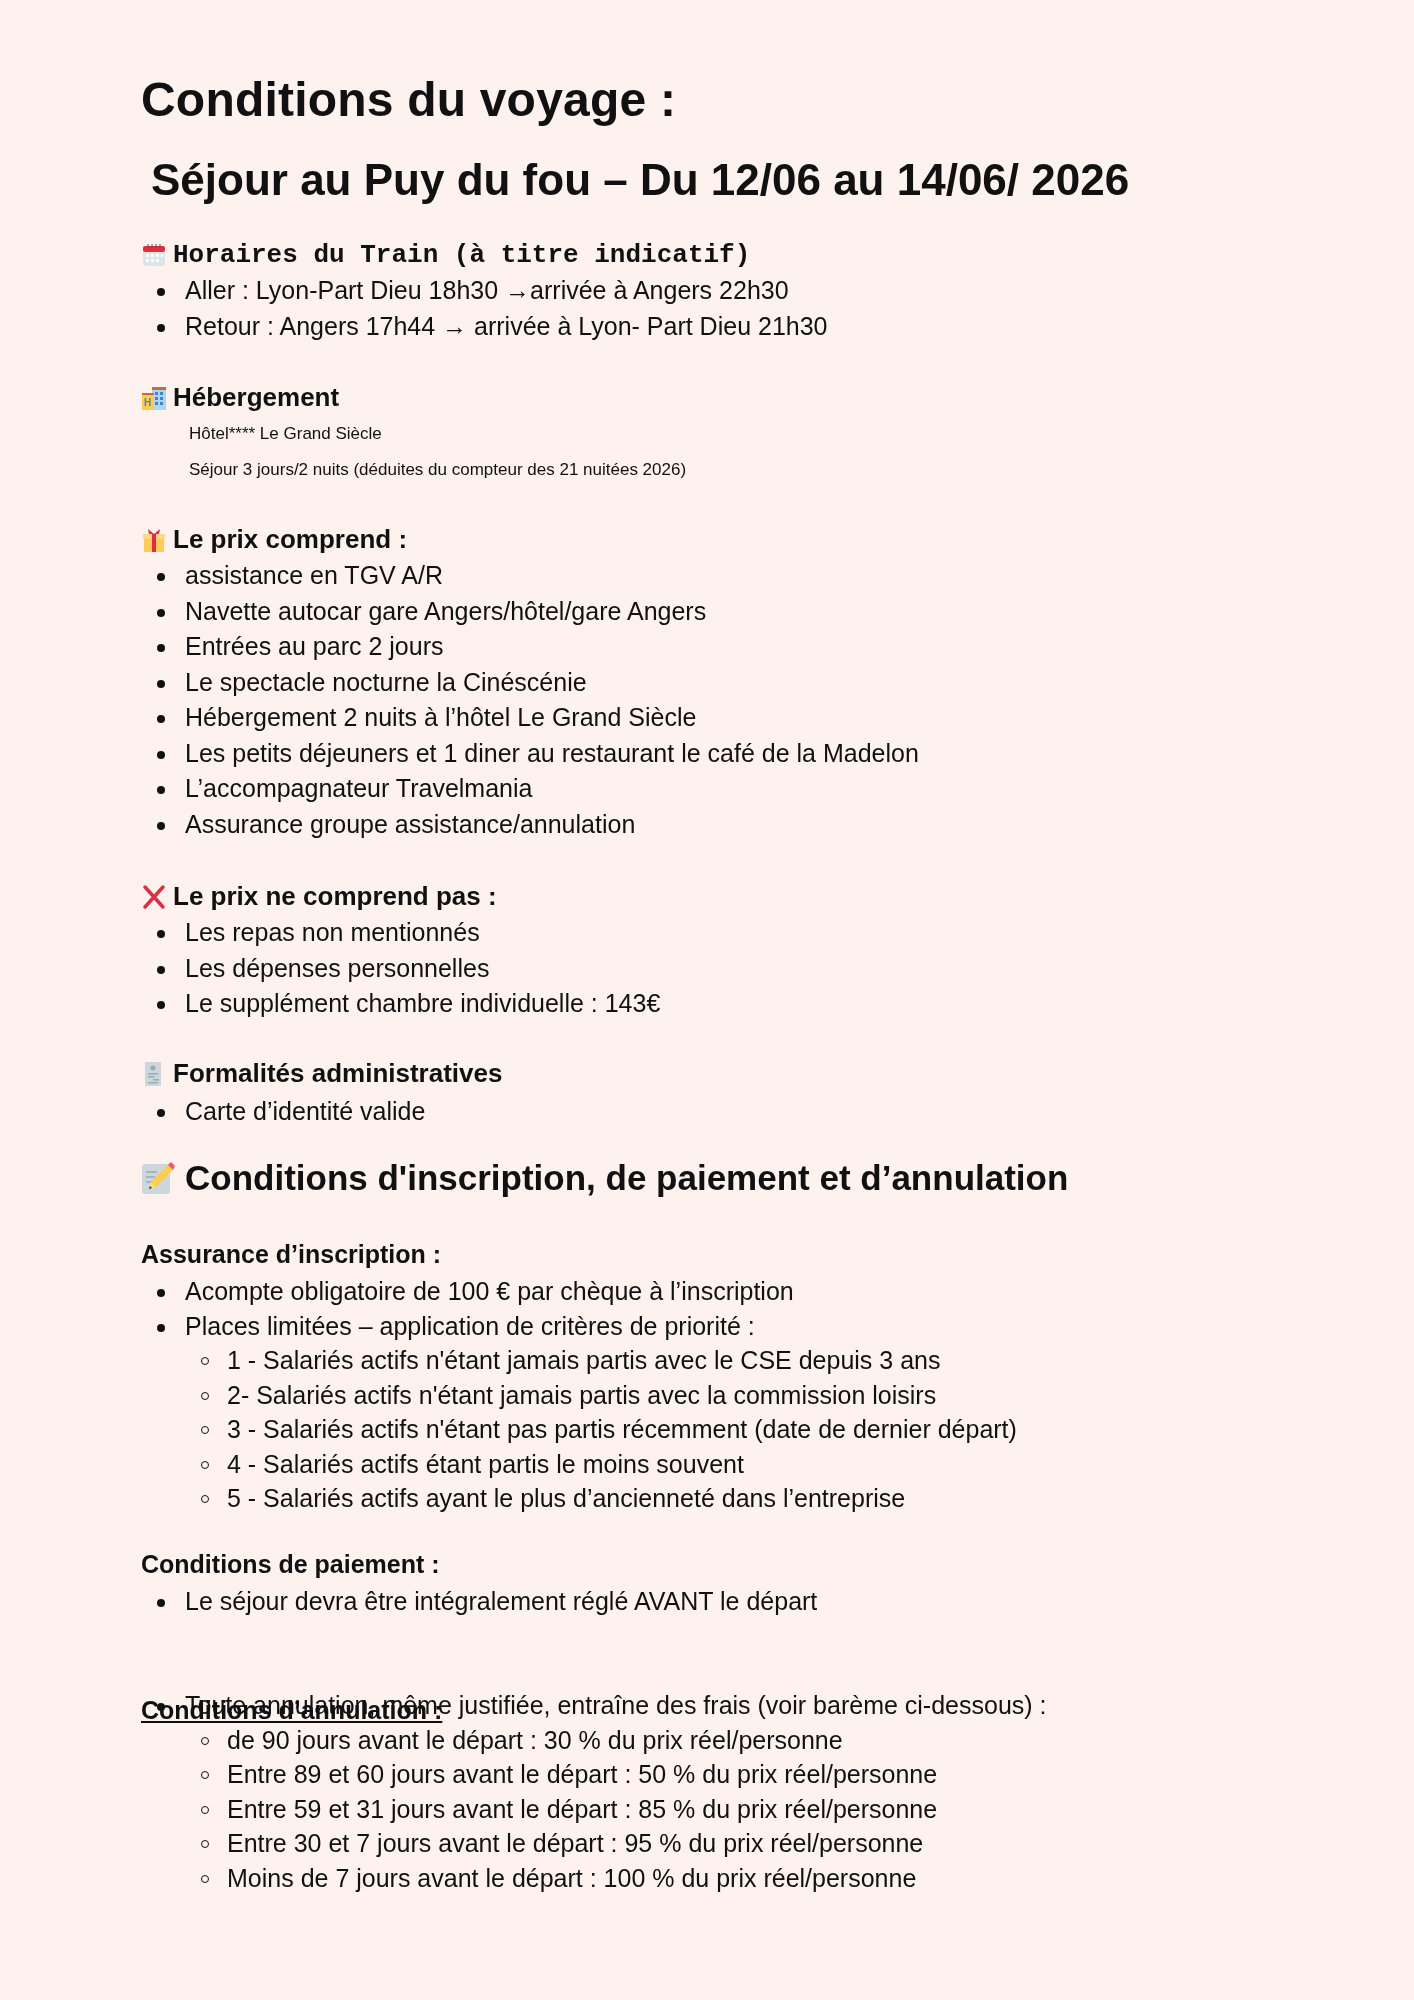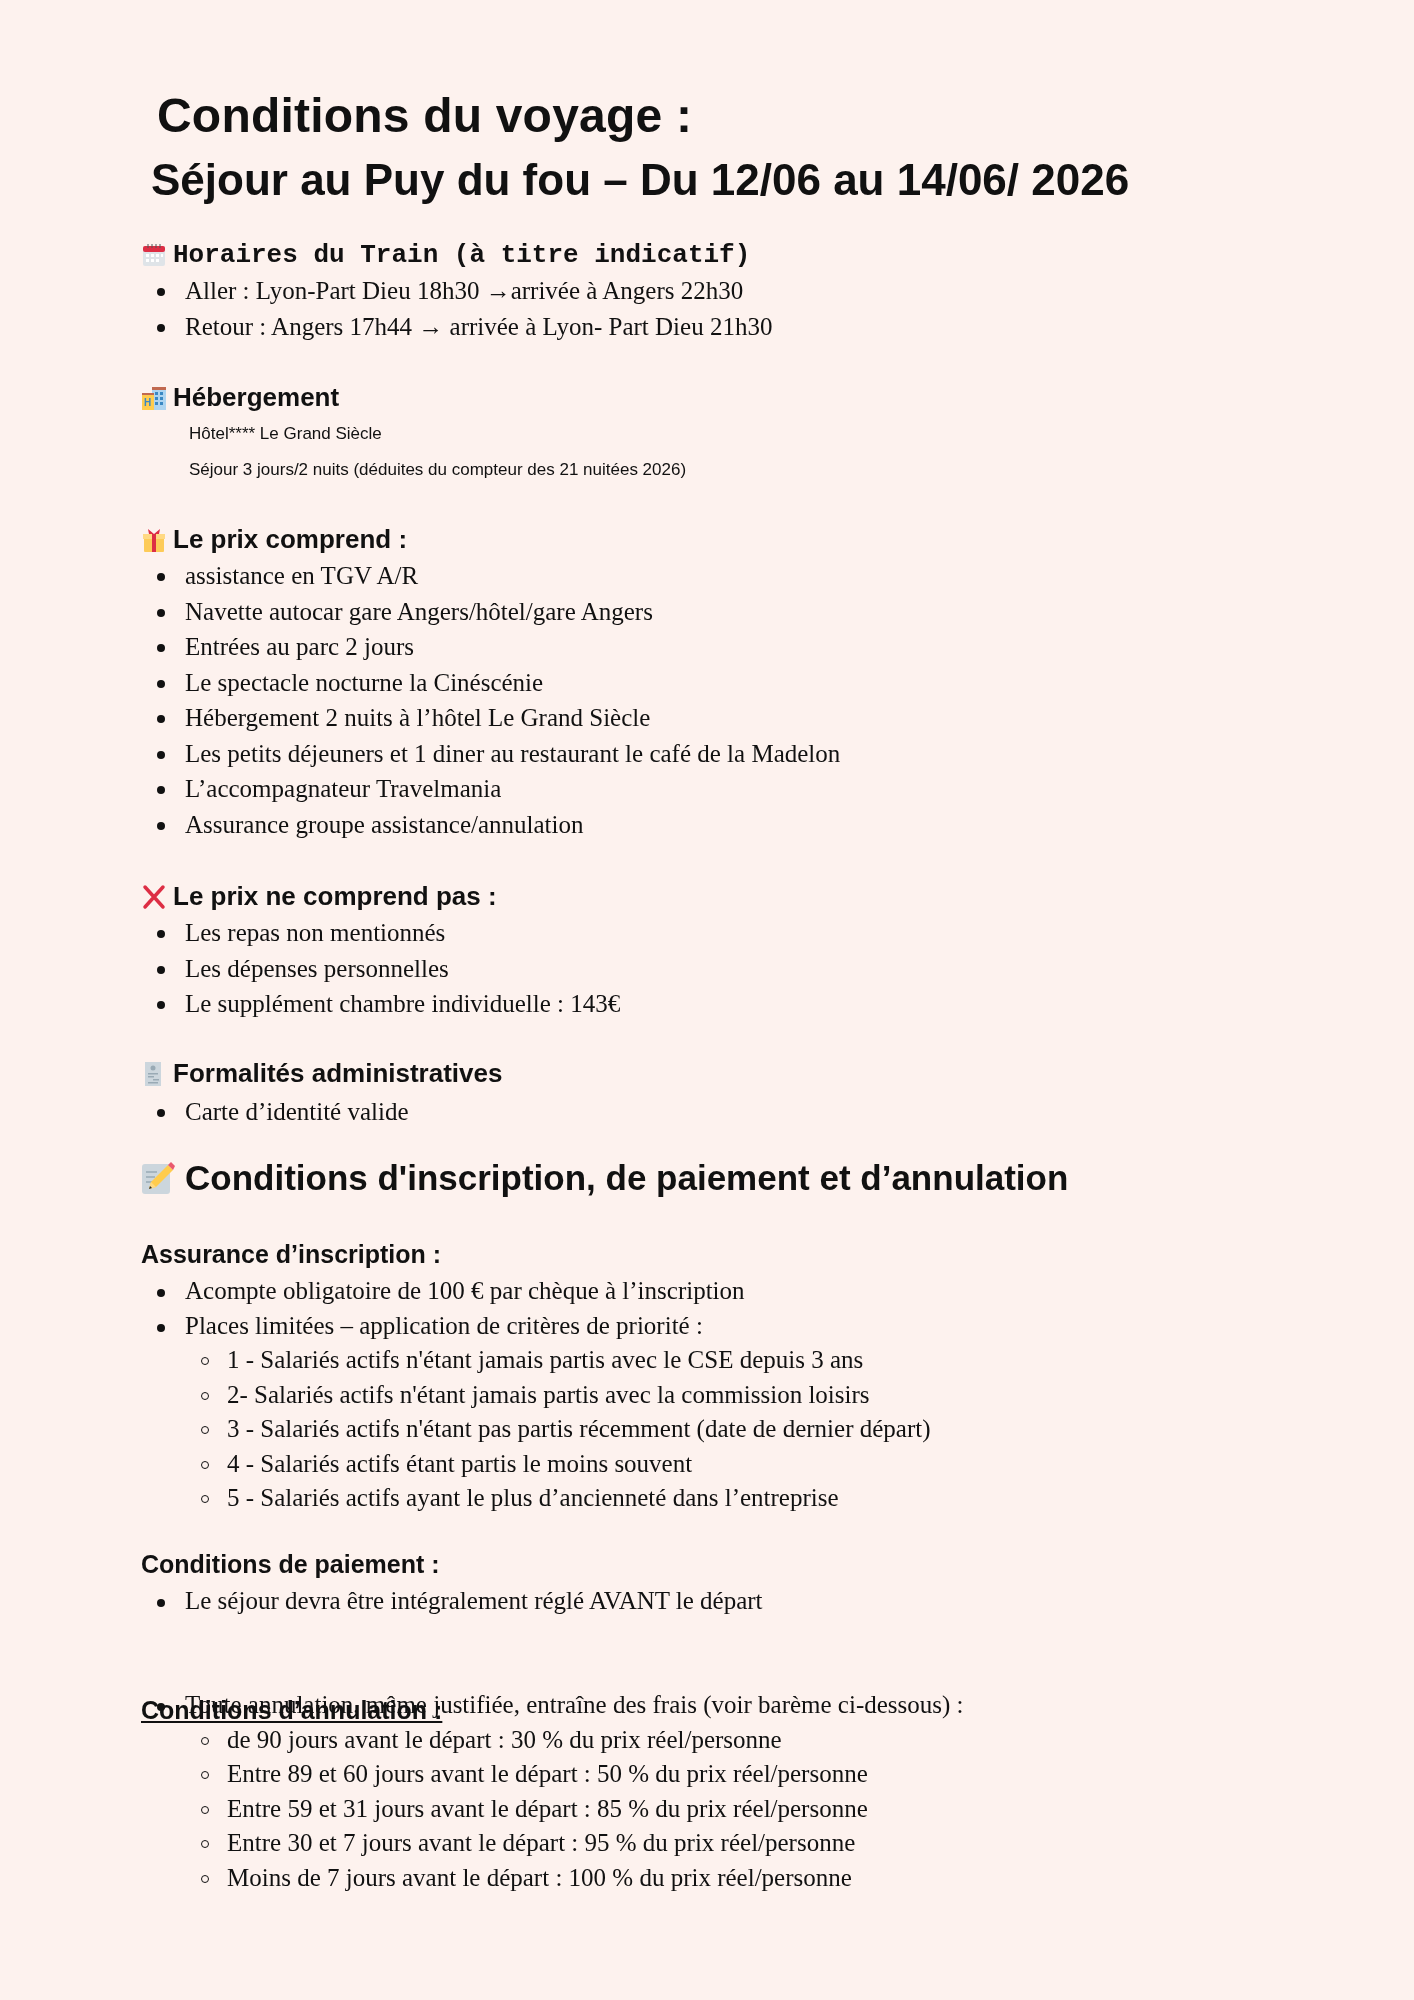--- a/index.html
+++ b/index.html
@@ -5,27 +5,27 @@
   html, body { margin: 0; padding: 0; }
   body {
     width: 1414px; height: 2000px;
     background: #fdf2ee;
     font-family: "Liberation Sans", sans-serif;
     color: #111;
     position: relative;
     overflow: hidden;
   }
   .page { position: absolute; left: 141px; top: 0; width: 1200px; }
-  .title { position: absolute; top: 72px; left: 0; font-size: 48px; font-weight: bold; margin: 16px; letter-spacing: 0.2px; }
+  .title { position: absolute; top: 72px; left: 0; font-size: 48px; font-weight: bold; margin: 0; letter-spacing: 0.2px; }
   .subtitle { position: absolute; top: 155px; left: 10px; font-size: 44px; font-weight: bold; margin: 0; }
   .section-head { position: absolute; left: 0; font-size: 26px; font-weight: bold; display: flex; align-items: center; gap: 6px; margin: 0; }
   .big-head { font-size: 35px; gap: 10px; }
   .sub-head { position: absolute; left: 0; font-size: 25px; font-weight: bold; margin: 0; }
   ul { margin: 0; padding: 0; list-style: none; position: absolute; left: 0; }
-  li { font-size: 25px; height: 35.5px; line-height: 35.5px; position: relative; padding-left: 44px; white-space: nowrap; font-family: Liberation Serif, serif; }
+  li { font-size: 25px; height: 35.5px; line-height: 35.5px; position: relative; padding-left: 44px; white-space: nowrap; }
   li::before { content: ""; position: absolute; left: 16px; top: 15px; width: 8px; height: 8px; border-radius: 50%; background: #111; }
   li.sub { padding-left: 86px; }
   li.sub::before { left: 60px; top: 14px; width: 6px; height: 6px; background: transparent; border: 1.6px solid #111; }
   ul.tight li { height: 34.5px; line-height: 34.5px; }
   .plain-lines { position: absolute; left: 48px; }
   .plain-lines div { font-size: 17px; height: 35.5px; line-height: 35.5px; white-space: nowrap; }
   .icon { display: inline-block; width: 26px; height: 26px; position: relative; flex: none; }
 </style>
 </head>
 <body>

